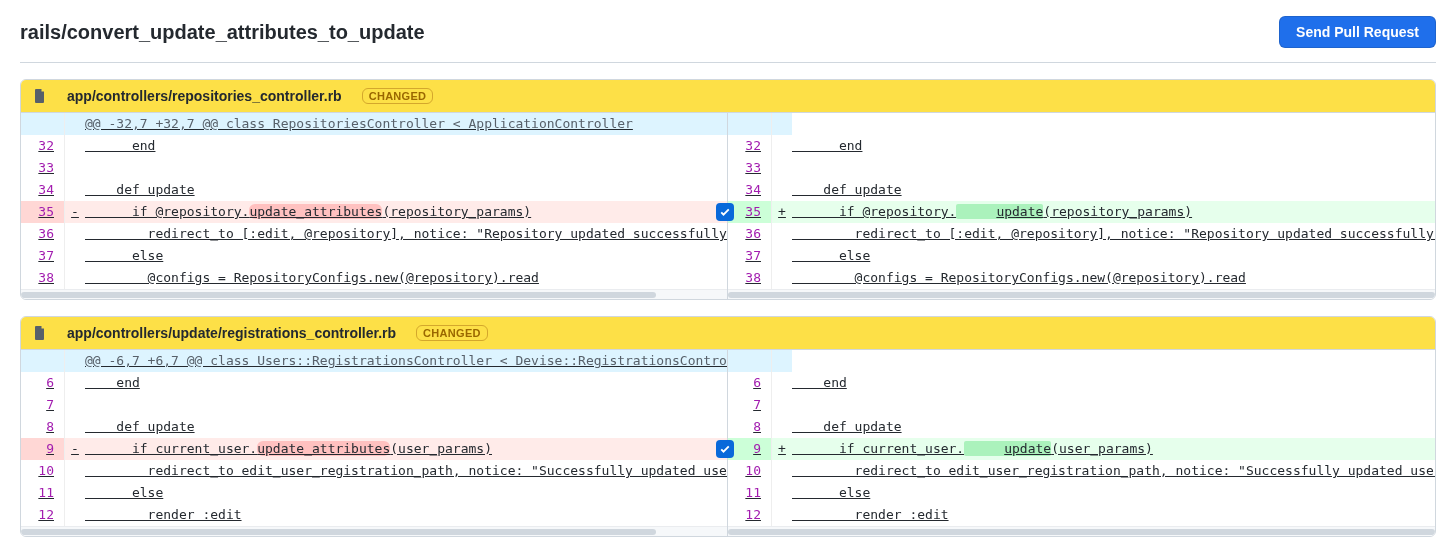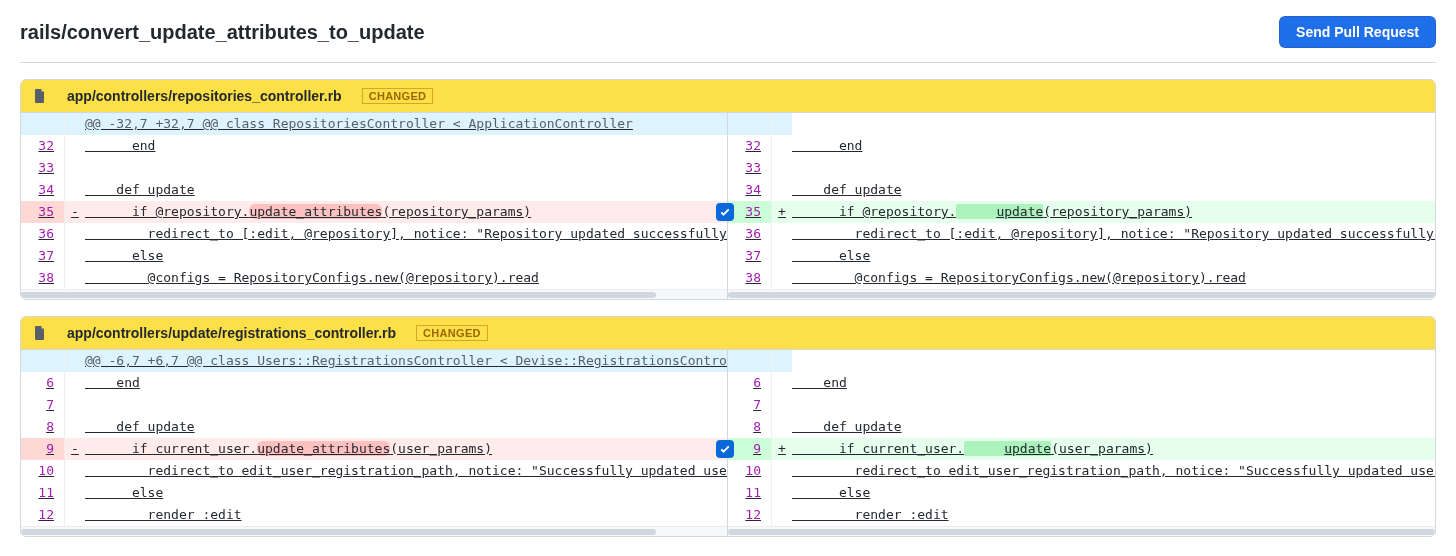--- a/index.html
+++ b/index.html
@@ -55,21 +55,21 @@
     font-weight: 600;
     font-size: 14px;
   }
   .badge {
     font-size: 11px;
     font-weight: 600;
     border: 1px solid #d4a72c;
     color: #9a6700;
     background: transparent;
     padding: 1px 6px;
-    border-radius: 0;
+    border-radius: 6px;
     letter-spacing: 0.3px;
   }
   .diff-body {
     position: relative;
   }
   .diff-cols {
     display: flex;
   }
   .col {
     display: flex;

